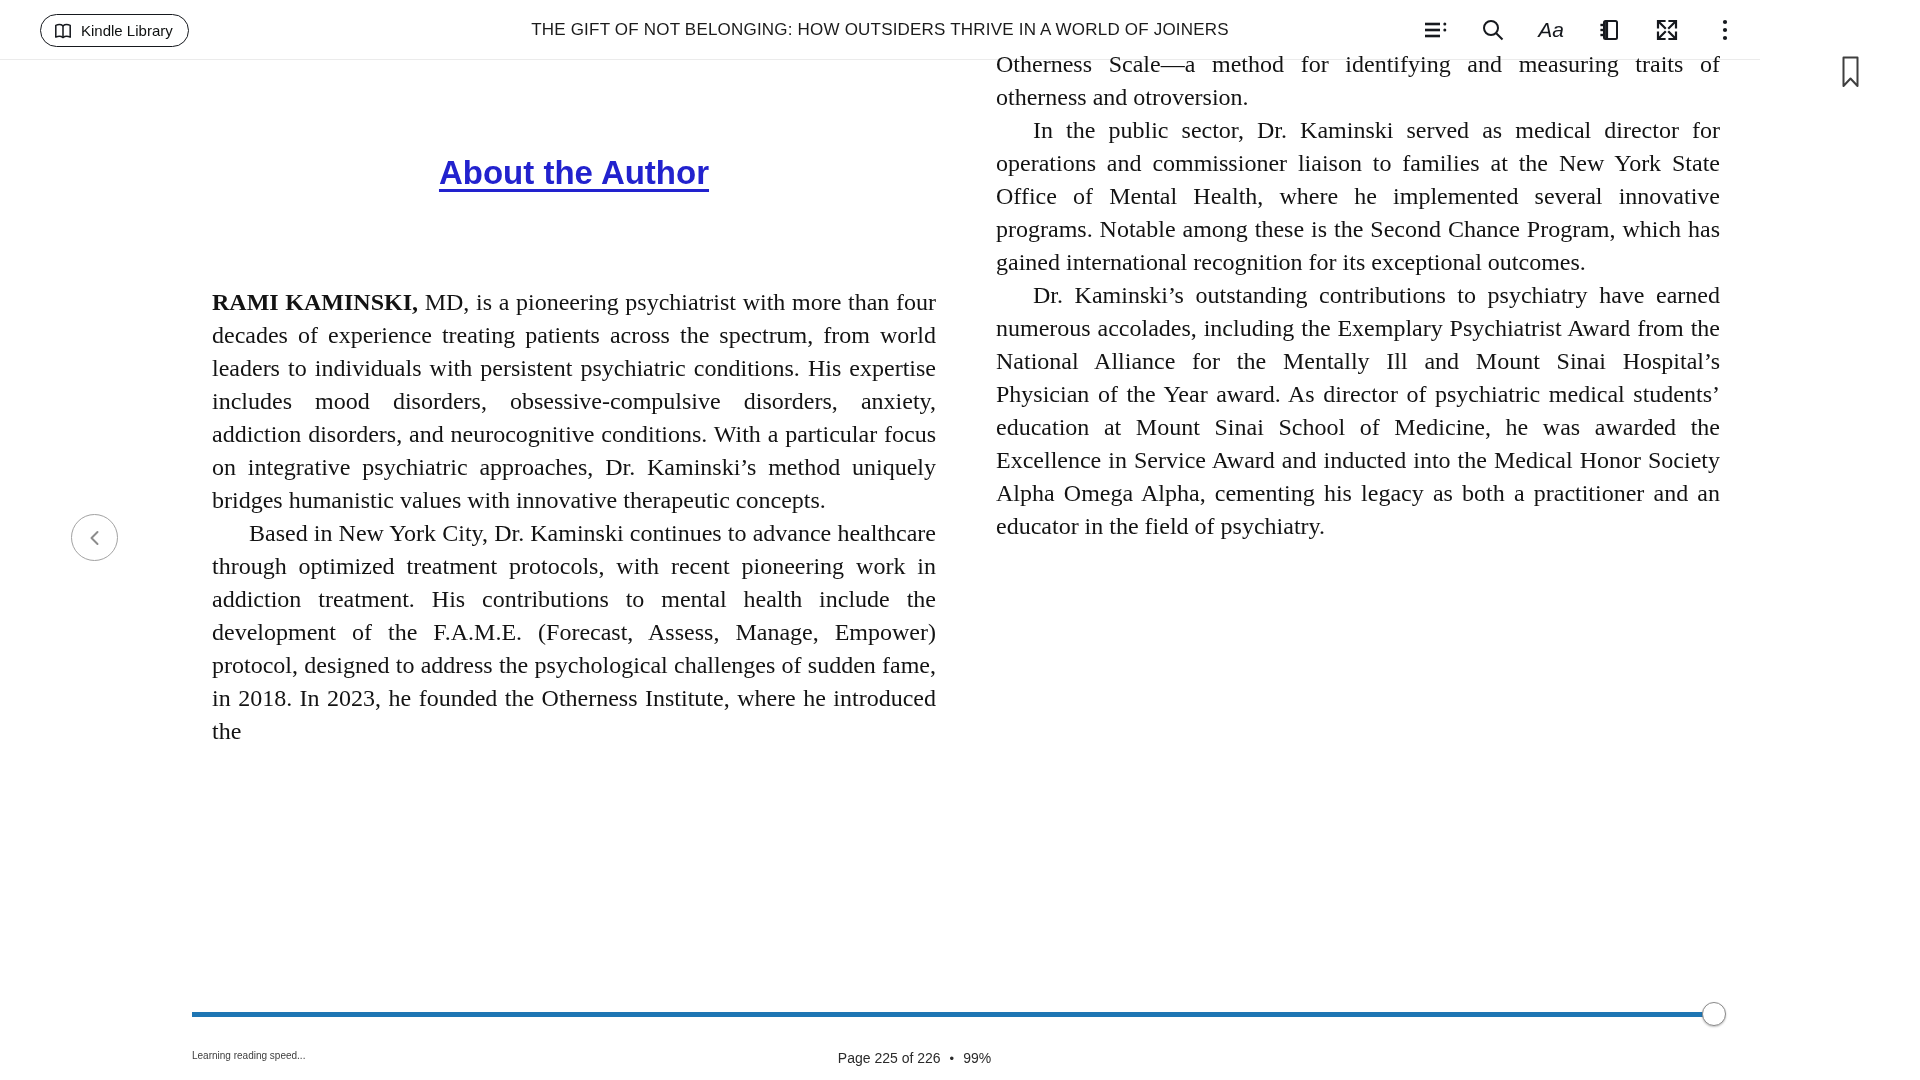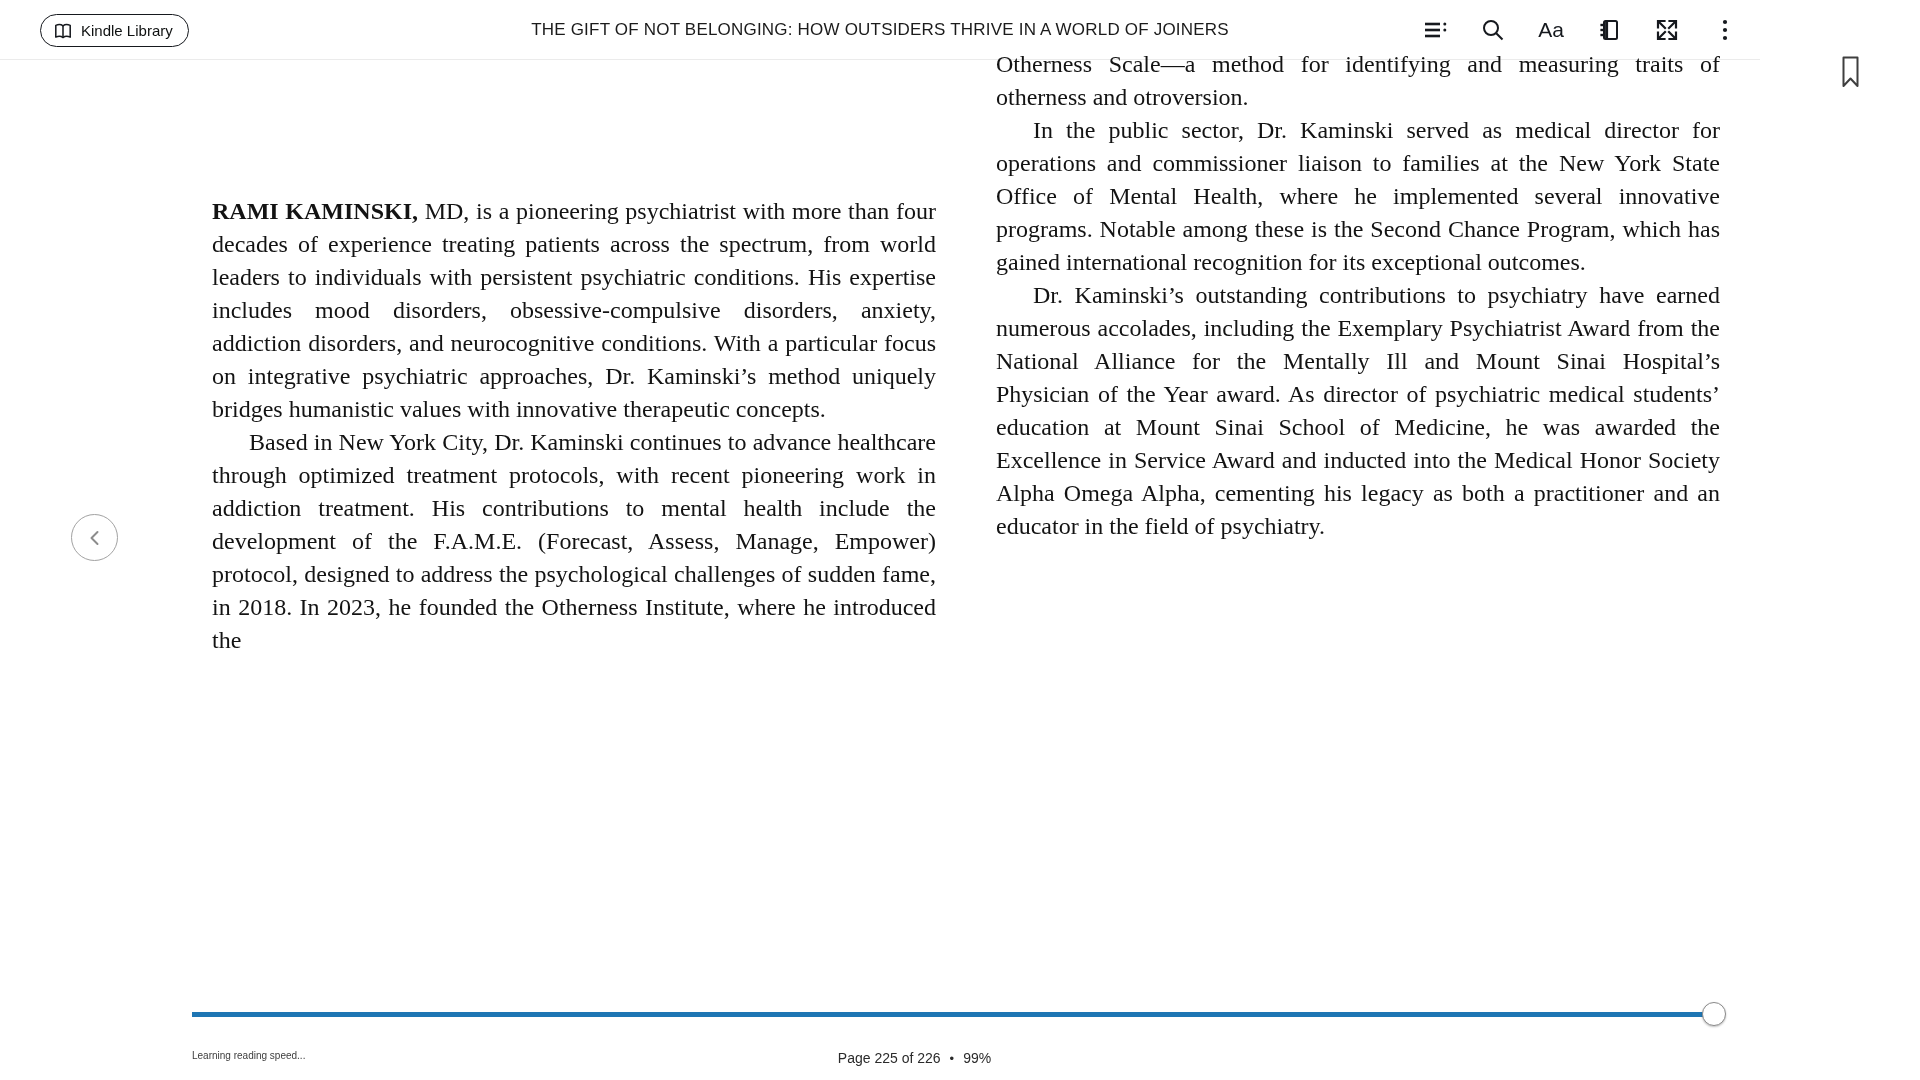--- a/index.html
+++ b/index.html
@@ -12,41 +12,41 @@
   .library-btn { position: absolute; left: 40px; top: 14px; height: 33px;
     display: flex; align-items: center; gap: 8px; padding: 0 15px 0 12px;
     border: 1px solid #16191e; border-radius: 17px; background: #fff; cursor: pointer;
     font-size: 15px; color: #0f1111; }
   .book-title { position: absolute; left: 0; top: 0; width: 100%; height: 60px;
     display: flex; align-items: center; justify-content: center;
     font-size: 17px; letter-spacing: .2px; color: #1b1b1b; text-align: center; }
   .header-icons { position: absolute; right: 18px; top: 0; height: 60px;
     display: flex; align-items: center; gap: 24px; }
   .icon-btn { width: 34px; height: 38px; display: flex; align-items: center;
-    justify-content: center; cursor: pointer; background: none; border: none; color: #16191e; }
+    justify-content: center; cursor: pointer; background: none; border: none; color: #16191e; font-style: italic; }
   .aa-label { font-size: 21px; color: #16191e; font-weight: 400; }
 
   .bookmark { position: absolute; left: 1842px; top: 56px; cursor: pointer; }
 
   
   .page-back { position: absolute; left: 71px; top: 514px; width: 47px; height: 47px;
     border: 1px solid #a2a2a2; border-radius: 50%; background: #fff;
     display: flex; align-items: center; justify-content: center; cursor: pointer; }
 
   
   .col { position: absolute; width: 724px;
     font-family: "Liberation Serif", "DejaVu Serif", serif;
     font-size: 24px; line-height: 33px; color: #131313; text-align: justify; }
   .col-left  { left: 212px; top: 156px; }
   .col-right { left: 996px; top: 48px; }
   .chapter-heading-wrap { text-align: center; }
   .chapter-heading { font-family: "Liberation Sans", "DejaVu Sans", sans-serif;
     font-size: 33px; font-weight: 600; color: #2222ce; text-decoration: underline;
     text-underline-offset: 5px; cursor: pointer; }
-  .col-left .body-block { margin-top: 39px; }
+  .col-left .body-block { margin-top: 93px; }
   .para { text-align: justify; }
   .para.indent { text-indent: 37px; }
   .lead-bold { font-weight: 700; }
 
   
   .progress-track { position: absolute; left: 192px; top: 1012px; width: 1537px;
     height: 5px; background: transparent; cursor: pointer; }
   .progress-fill { position: relative; height: 5px; background: #1e76b4; width: 99%; }
   .progress-knob { position: absolute; right: -12px; top: -10px; width: 24px; height: 24px;
     background: #fff; border: 1px solid #8a8a8a; border-radius: 50%;
@@ -133,20 +133,23 @@
 
 <button class="page-back">
   <span style="display:flex;">
     <svg width="20" height="20" viewBox="0 0 20 20" fill="none" stroke="#8c8c8c" stroke-width="2" stroke-linecap="round" stroke-linejoin="round">
       <polyline points="12.5,4 6.5,10 12.5,16"></polyline>
     </svg>
   </span>
 </button>
 
 <div class="col col-left">
+  <div class="chapter-heading-wrap">
+    <span class="chapter-heading">About the Author</span>
+  </div>
   <div class="body-block">
     <p class="para"><span class="lead-bold">RAMI KAMINSKI,</span><span> MD, is a pioneering psychiatrist with more than four decades of experience treating patients across the spectrum, from world leaders to individuals with persistent psychiatric conditions. His expertise includes mood disorders, obsessive-compulsive disorders, anxiety, addiction disorders, and neurocognitive conditions. With a particular focus on integrative psychiatric approaches, Dr. Kaminski’s method uniquely bridges humanistic values with innovative therapeutic concepts.</span></p>
     <p class="para indent">Based in New York City, Dr. Kaminski continues to advance healthcare through optimized treatment protocols, with recent pioneering work in addiction treatment. His contributions to mental health include the development of the F.A.M.E. (Forecast, Assess, Manage, Empower) protocol, designed to address the psychological challenges of sudden fame, in 2018. In 2023, he founded the Otherness Institute, where he introduced the</p>
   </div>
 </div>
 
 <div class="col col-right">
   <p class="para">Otherness Scale—a method for identifying and measuring traits of otherness and otroversion.</p>
   <p class="para indent">In the public sector, Dr. Kaminski served as medical director for operations and commissioner liaison to families at the New York State Office of Mental Health, where he implemented several innovative programs. Notable among these is the Second Chance Program, which has gained international recognition for its exceptional outcomes.</p>
   <p class="para indent">Dr. Kaminski’s outstanding contributions to psychiatry have earned numerous accolades, including the Exemplary Psychiatrist Award from the National Alliance for the Mentally Ill and Mount Sinai Hospital’s Physician of the Year award. As director of psychiatric medical students’ education at Mount Sinai School of Medicine, he was awarded the Excellence in Service Award and inducted into the Medical Honor Society Alpha Omega Alpha, cementing his legacy as both a practitioner and an educator in the field of psychiatry.</p>

